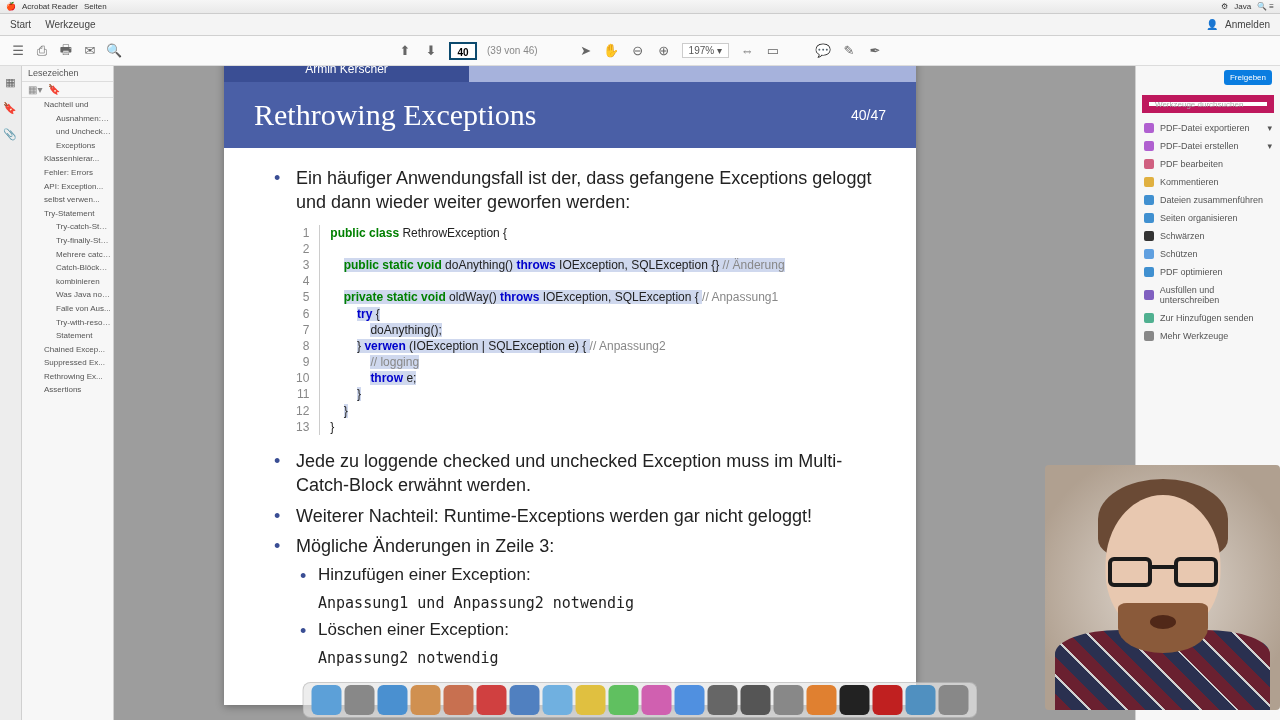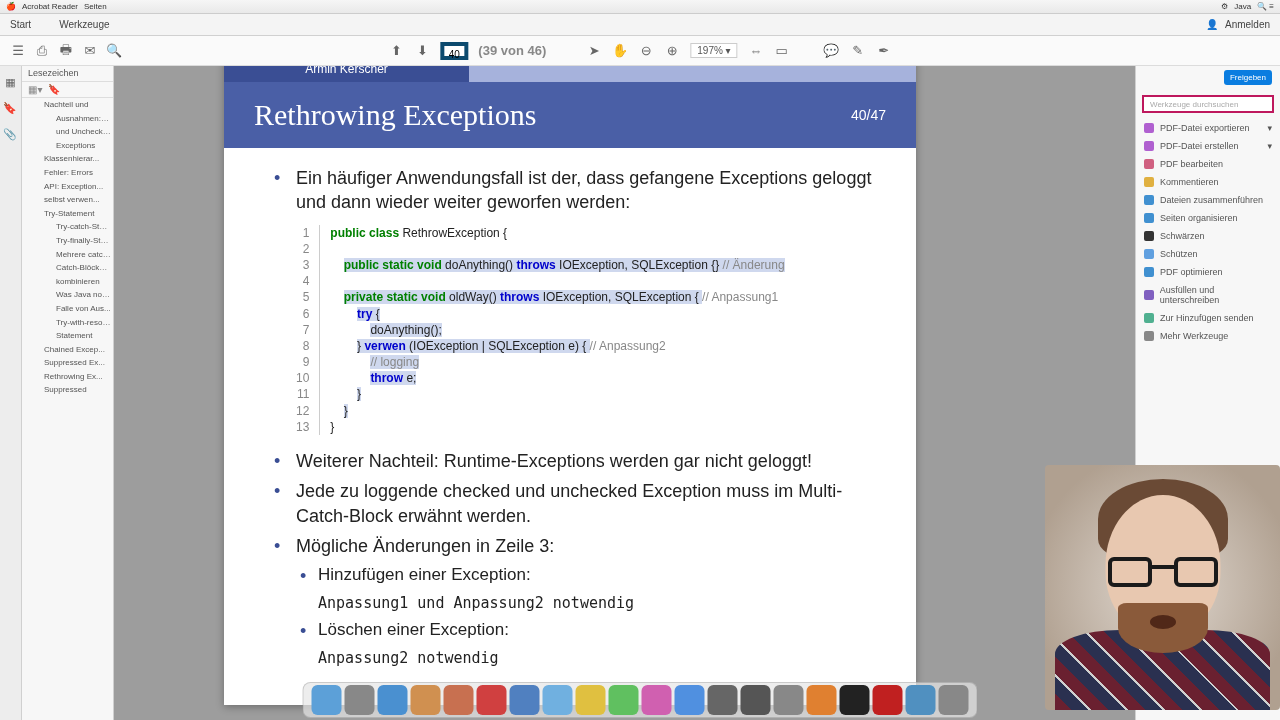--- a/index.html
+++ b/index.html
@@ -4,46 +4,46 @@
 <style>
 * { margin: 0; padding: 0; box-sizing: border-box; font-family: -apple-system, BlinkMacSystemFont, "Segoe UI", sans-serif; }
 body { width: 1280px; height: 720px; background: #e8e8e8; overflow: hidden; position: relative; }
 
 
 .menubar { height: 14px; background: linear-gradient(#f6f6f6,#e9e9e9); border-bottom: 1px solid #ccc; font-size: 8px; color: #333; display:flex; align-items:center; padding:0 6px; justify-content:space-between;}
 .menubar .left{display:flex;gap:6px;align-items:center;}
 .menubar .right{display:flex;gap:6px;align-items:center;}
 
 
-.apptabs { height: 22px; background:#f4f4f4; border-bottom:1px solid #d0d0d0; display:flex; align-items:center; font-size:10px; color:#444; padding:0 10px; gap:28px;}
+.apptabs { height: 22px; background:#f4f4f4; border-bottom:1px solid #d0d0d0; display:flex; align-items:center; font-size:10px; color:#444; padding:0 10px; gap:14px;}
 
 
 .pdftb { height:30px; background:#fafafa; border-bottom:1px solid #dcdcdc; display:flex; align-items:center; position:relative; }
 .pdftb .left-ic{display:flex;gap:8px;padding:0 10px;align-items:center;}
 .pdftb .center{position:absolute;left:50%;transform:translateX(-50%);display:flex;align-items:center;gap:10px;}
 .ic{width:16px;height:16px;display:inline-flex;align-items:center;justify-content:center;color:#666;font-size:13px;}
-.pgnum{width:28px;height:18px;border:4px solid #0c4a6e;background:#fff;font-size:10px;text-align:center;line-height:18px;}
-.pgtot{font-size:13px;color:#888;font-weight:bold;}
+.pgnum{width:28px;height:18px;border:2px solid #0c4a6e;background:#fff;font-size:10px;text-align:center;line-height:18px;font-weight:bold;}
+.pgtot{font-size:10px;color:#888;}
 .zoom{font-size:10px;color:#555;border:1px solid #ccc;padding:1px 6px;background:#fff;}
 
 .content{position:absolute;top:66px;left:0;right:0;bottom:0;}
 
 
 .sidebar-strip{position:absolute;left:0;top:0;width:22px;bottom:0;background:#ededed;border-right:1px solid #d0d0d0;display:flex;flex-direction:column;align-items:center;gap:10px;padding-top:8px;}
 .sidebar-strip .ic{font-size:11px;color:#666;}
 
 .bookmarks{position:absolute;left:22px;top:0;width:92px;bottom:0;background:#f7f7f7;border-right:1px solid #d0d0d0;font-size:8px;color:#555;overflow:hidden;}
 .bookmarks .hdr{height:16px;padding:2px 6px;font-size:9px;border-bottom:1px solid #ddd;}
 .bookmarks .row{padding:2px 2px 2px 22px;line-height:1.2;overflow:hidden;white-space:nowrap;text-overflow:ellipsis;}
 .bookmarks .row.l2{padding-left:34px;}
 .bookmarks .tools{height:16px;border-bottom:1px solid #ddd;display:flex;align-items:center;gap:6px;padding:0 6px;color:#888;font-size:10px;}
 
 
 .rightpanel{position:absolute;right:0;top:0;width:145px;bottom:0;background:#f7f7f7;border-left:1px solid #d0d0d0;font-size:9px;color:#555;}
-.rightpanel .search{margin:6px;border:2px solid #be185d;background:#fff;height:18px;font-size:8px;color:#aaa;padding:0 6px;display:flex;align-items:center;}
+.rightpanel .search{margin:6px;border:7px solid #be185d;background:#fff;height:18px;font-size:8px;color:#aaa;padding:0 6px;display:flex;align-items:center;}
 .rightpanel .item{display:flex;align-items:center;gap:6px;padding:4px 8px;}
 .rightpanel .item .sq{width:10px;height:10px;border-radius:2px;}
 .freigeben{background:#0a7de0;color:#fff;font-size:8px;padding:3px 6px;border-radius:3px;display:inline-block;margin-left:24px;}
 
 
 .docarea{position:absolute;left:114px;right:145px;top:0;bottom:0;background:#9d9d9d;overflow:hidden;}
 .page{position:absolute;left:110px;top:-10px;width:692px;background:#fff;box-shadow:0 2px 8px rgba(0,0,0,.3);}
 
 .slide-banner{display:flex;height:26px;font-size:12px;color:#fff;}
 .slide-banner .author{width:245px;background:#3a4e94;display:flex;align-items:center;justify-content:center;}
@@ -167,21 +167,21 @@
         <div class="row l2">Mehrere catch...</div>
         <div class="row l2">Catch-Blöcke ...</div>
         <div class="row l2">kombinieren</div>
         <div class="row l2">Was Java noc...</div>
         <div class="row l2">Falle von Aus...</div>
         <div class="row l2">Try-with-resou...</div>
         <div class="row l2">Statement</div>
         <div class="row">Chained Excep...</div>
         <div class="row">Suppressed Ex...</div>
         <div class="row">Rethrowing Ex...</div>
-        <div class="row">Suppressed</div>
+        <div class="row">Assertions</div>
       </div>
   </div>
 
   <div class="docarea">
     <div class="page">
       <div class="slide-banner">
         <div class="author">Armin Kerscher</div>
         <div class="rest"></div>
       </div>
       <div class="slide-title">
@@ -202,22 +202,22 @@
         <span class="hl"><span class="kw2">try</span> {</span>
             <span class="hl">doAnything();</span>
         <span class="hl">} <span class="kw2">verwen</span> (IOException | SQLException e) { </span><span class="cmt">// Anpassung2</span>
             <span class="hl"><span class="cmt">// logging</span></span>
             <span class="hl"><span class="kw2">throw</span> e;</span>
         <span class="hl">}</span>
     <span class="hl">}</span>
 }</div>
         </div>
         <ul>
+          <li>Jede zu loggende checked und unchecked Exception muss im Multi-Catch-Block erwähnt werden.</li>
           <li>Weiterer Nachteil: Runtime-Exceptions werden gar nicht geloggt!</li>
-          <li>Jede zu loggende checked und unchecked Exception muss im Multi-Catch-Block erwähnt werden.</li>
           <li>Mögliche Änderungen in Zeile 3:</li>
           <li class="sub">Hinzufügen einer Exception:</li>
         </ul>
         <div class="subtext">Anpassung1 und Anpassung2 notwendig</div>
         <ul>
             <li class="sub">Löschen einer Exception:</li>
           </ul>
         <div class="subtext">Anpassung2 notwendig</div>
       </div>
     </div>

